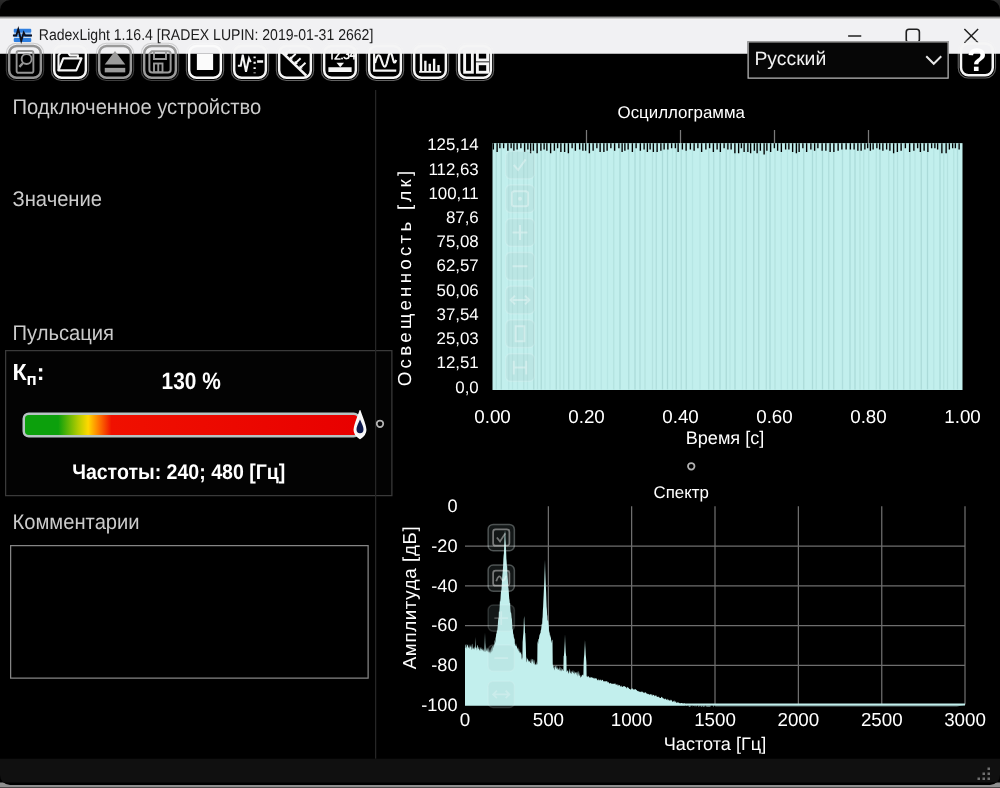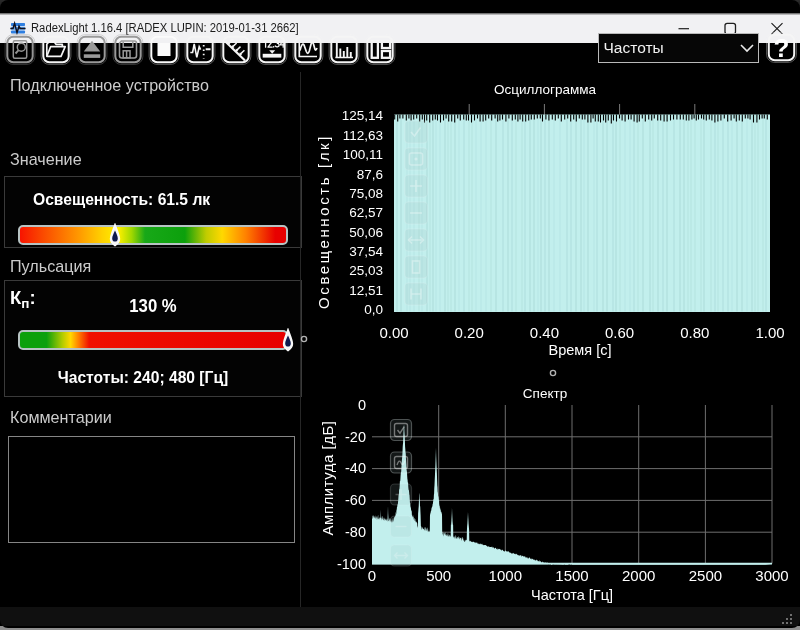--- a/index.html
+++ b/index.html
@@ -125,40 +125,32 @@
 
   <svg width="33" height="33" style="left:765px;top:31px;" viewBox="0 0 33 33">
     <g transform="translate(1,1)" stroke="#f5f5f5">
         <rect x="2.8" y="2.8" width="25.4" height="25.4" rx="6" fill="none" stroke-width="2"></rect>
         <rect x="0.6" y="0.6" width="29.8" height="29.8" rx="8" fill="none" stroke-width="0.9" opacity="0.4"></rect>
       </g>
     <text x="16.5" y="26" text-anchor="middle" font-size="26" font-weight="bold" fill="#fff" font-family="Liberation Sans,sans-serif">?</text>
   </svg>
 
   <div style="position:absolute;left:598px;top:33px;width:161px;height:30px;border:1.5px solid #b9b9b9;background:#060606;box-sizing:border-box;">
-    <div style="position:absolute;left:4.5px;top:0;line-height:27px;font-size:15.5px;color:#f2f2f2;transform:translateZ(0);">Частоты</div>
+    <div style="position:absolute;left:4.5px;top:0;line-height:27px;font-size:15.5px;color:#f2f2f2;transform:translateZ(0);">Русский</div>
     <svg width="16" height="27" style="left:140px;top:0;" viewBox="0 0 16 27">
       <path d="M2 11l6 6 6-6" stroke="#e8e8e8" stroke-width="1.6" fill="none"></path>
     </svg>
   </div>
 
   <div class="lbl" style="left:10px;top:76px;">Подключенное устройство</div>
 
   <div class="lbl" style="left:10px;top:150px;">Значение</div>
-  <div class="pbox" style="left:4px;top:176px;width:296px;height:70px;">
-    <div style="position:absolute;left:28px;top:13px;font-size:17px;font-weight:bold;color:#fff;transform:scaleX(0.92);transform-origin:0 0;white-space:pre;">Освещенность: 61.5 лк</div>
-    <div class="bar" style="left:13px;top:48px;width:266px;background:linear-gradient(90deg,#f81400 0%,#fa4600 8%,#ff9800 22%,#ffd200 31%,#fff000 37%,#a0d800 42%,#18a818 47%,#0ca00c 62%,#c0cc00 70%,#ffd800 76%,#ff8000 85%,#e80000 96%);"></div>
-    <svg width="22" height="27" style="left:98.6px;top:45.5px;" viewBox="0 0 22 27">
-      <path d="M11 1.5 C12.9 7 15.2 11.8 15.4 15.7 C15.5 18.6 13.3 21 11 22.5 C8.7 21 6.5 18.6 6.6 15.7 C6.8 11.8 9.1 7 11 1.5Z" fill="#f5f5f5" stroke="#fafafa" stroke-width="1.5"></path>
-      <path d="M11 7.5 C12.5 10.7 13.8 13.4 13.8 15.4 a2.8 3.1 0 0 1 -5.6 0 C8.2 13.4 9.5 10.7 11 7.5Z" fill="#0e1a4e"></path>
-    </svg>
-  </div>
 
   <div class="lbl" style="left:10px;top:256.5px;">Пульсация</div>
-  <div class="pbox" style="left:4px;top:280px;width:296px;height:115px;">
+  <div class="pbox" style="left:4px;top:280px;width:296px;height:115px;padding-left:12px;">
     <div style="position:absolute;left:5px;top:6px;font-size:18.5px;font-weight:bold;color:#fff;transform:translateZ(0);">К<span style="font-size:13.5px;vertical-align:-4px;">п</span>:</div>
     <div style="position:absolute;left:0;top:14px;width:296px;text-align:center;font-size:19px;font-weight:bold;color:#fff;transform:scaleX(0.88);">130 %</div>
     <div class="bar" style="left:13px;top:49px;width:266px;background:linear-gradient(90deg,#0ca00c 0%,#0ca00c 10%,#b4cc00 16%,#ffd800 19%,#ff8000 22%,#f01000 26%,#e80000 100%);"></div>
     <svg width="22" height="27" style="left:271.5px;top:46.5px;" viewBox="0 0 22 27">
       <path d="M11 1.5 C12.9 7 15.2 11.8 15.4 15.7 C15.5 18.6 13.3 21 11 22.5 C8.7 21 6.5 18.6 6.6 15.7 C6.8 11.8 9.1 7 11 1.5Z" fill="#f5f5f5" stroke="#fafafa" stroke-width="1.5"></path>
       <path d="M11 7.5 C12.5 10.7 13.8 13.4 13.8 15.4 a2.8 3.1 0 0 1 -5.6 0 C8.2 13.4 9.5 10.7 11 7.5Z" fill="#0e1a4e"></path>
     </svg>
     <div style="position:absolute;left:-10px;top:87px;width:296px;text-align:center;font-size:17px;font-weight:bold;color:#fff;transform:scaleX(0.92);">Частоты: 240; 480 [Гц]</div>
   </div>
 

